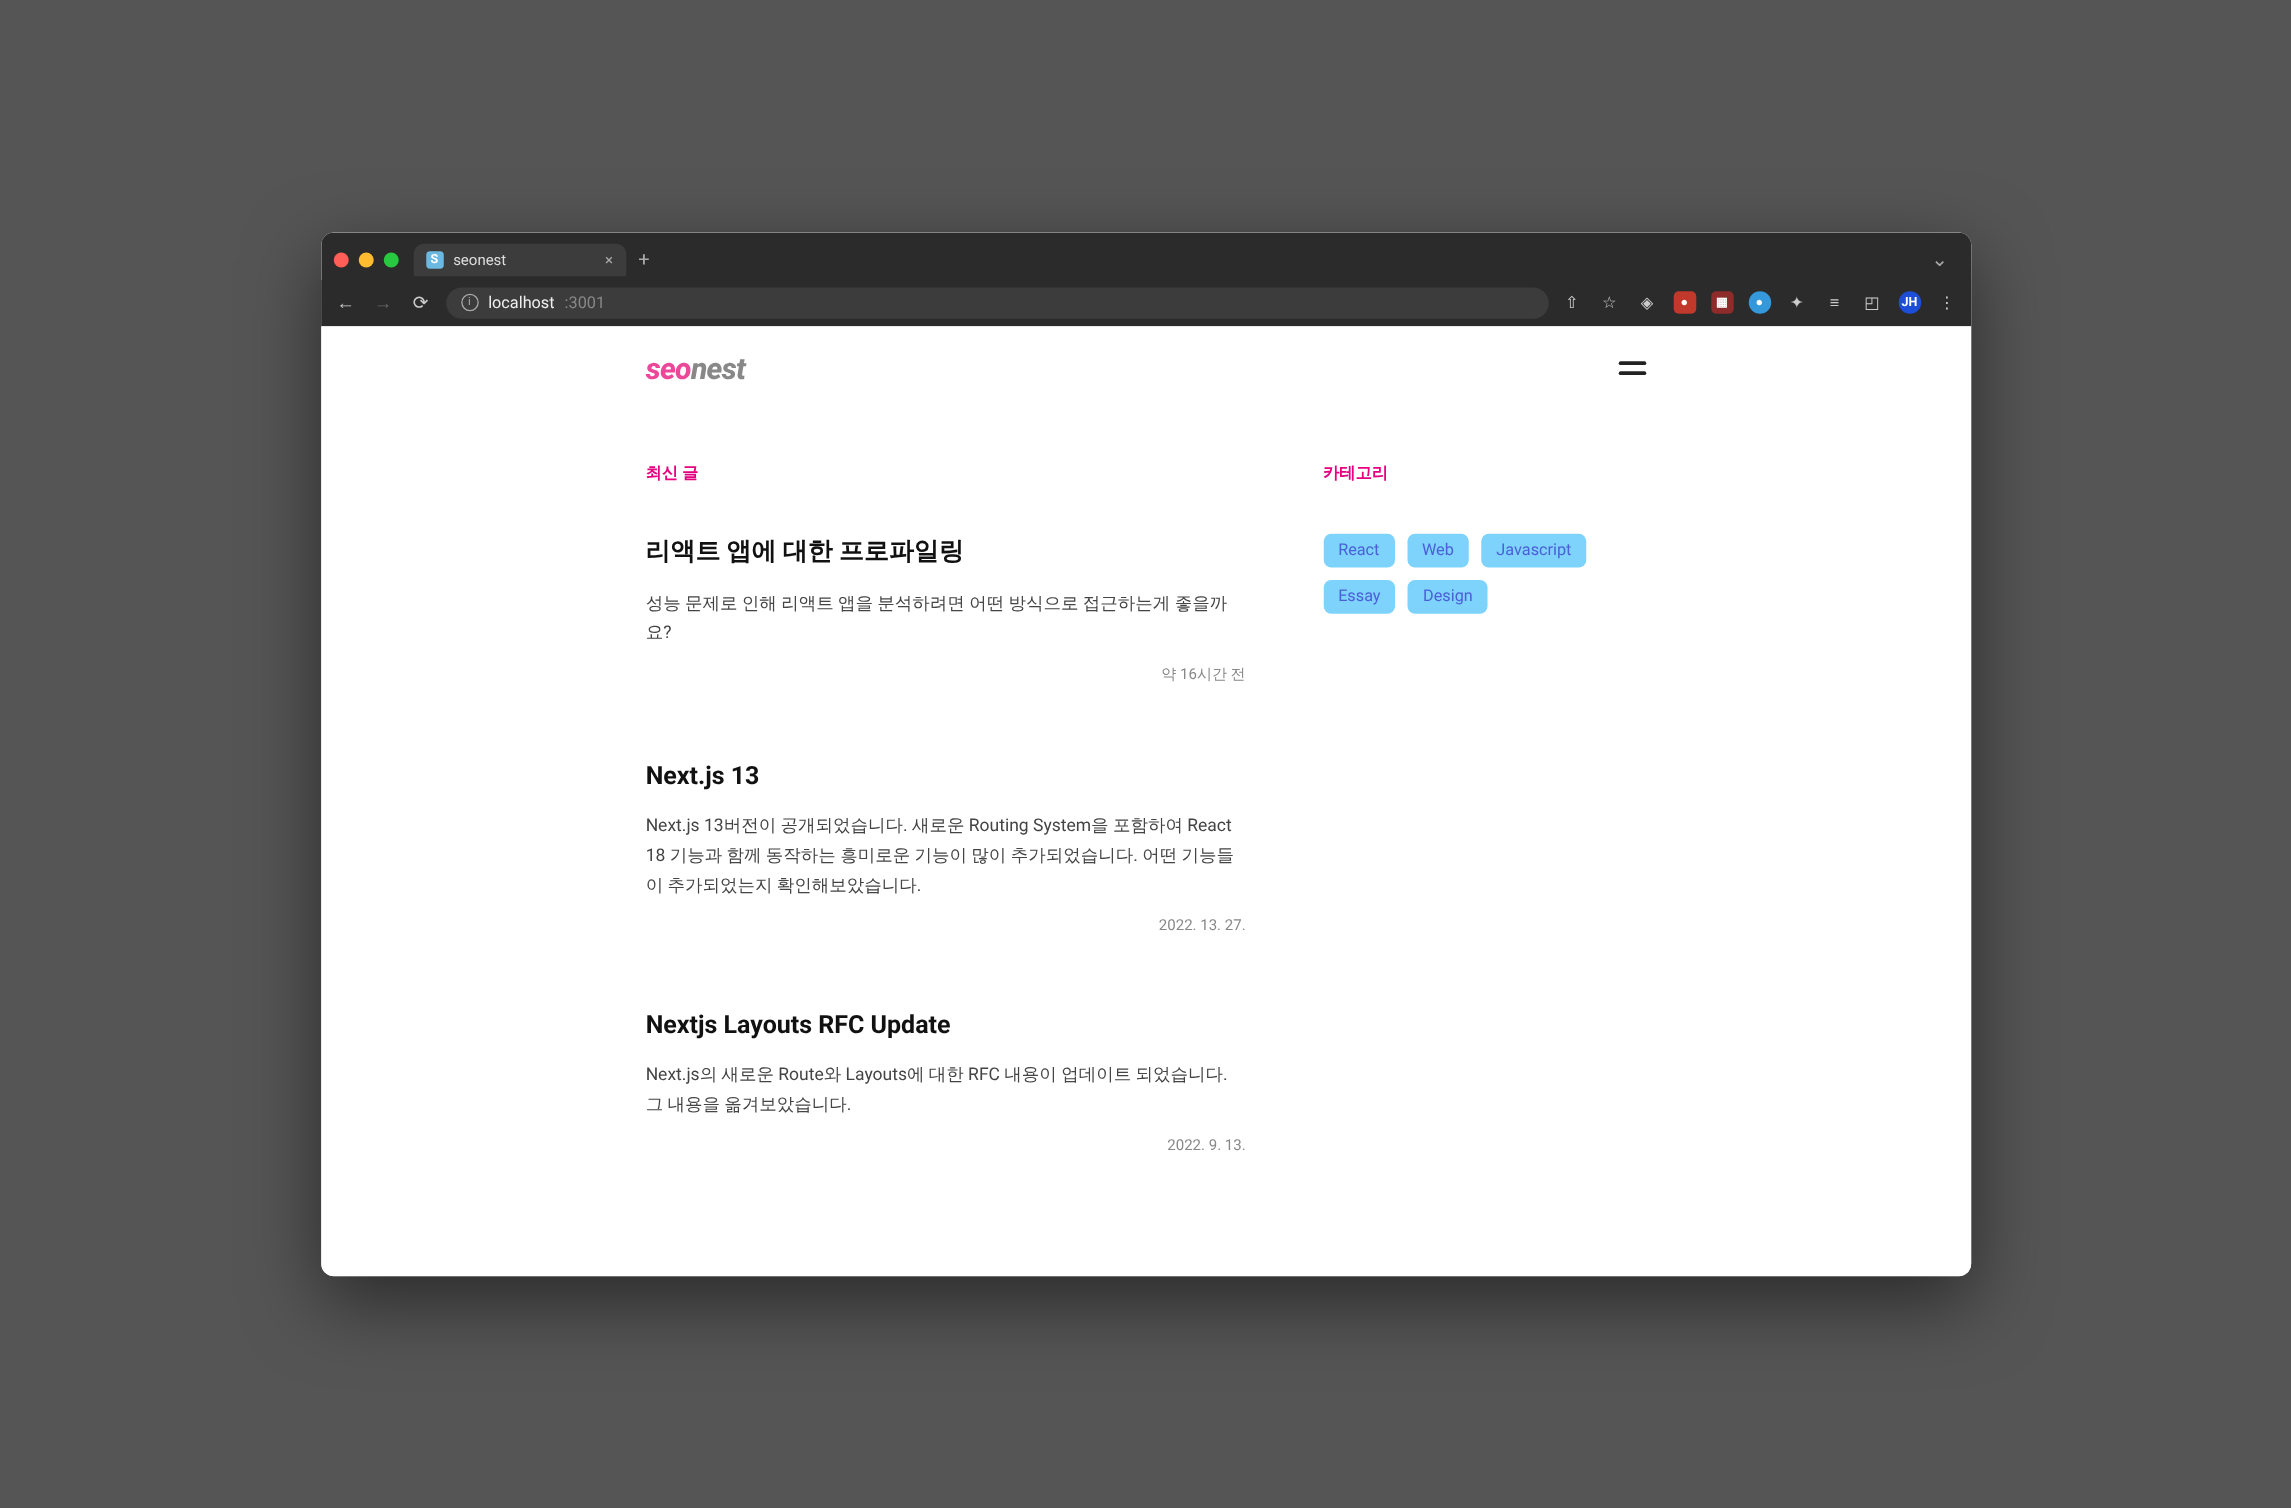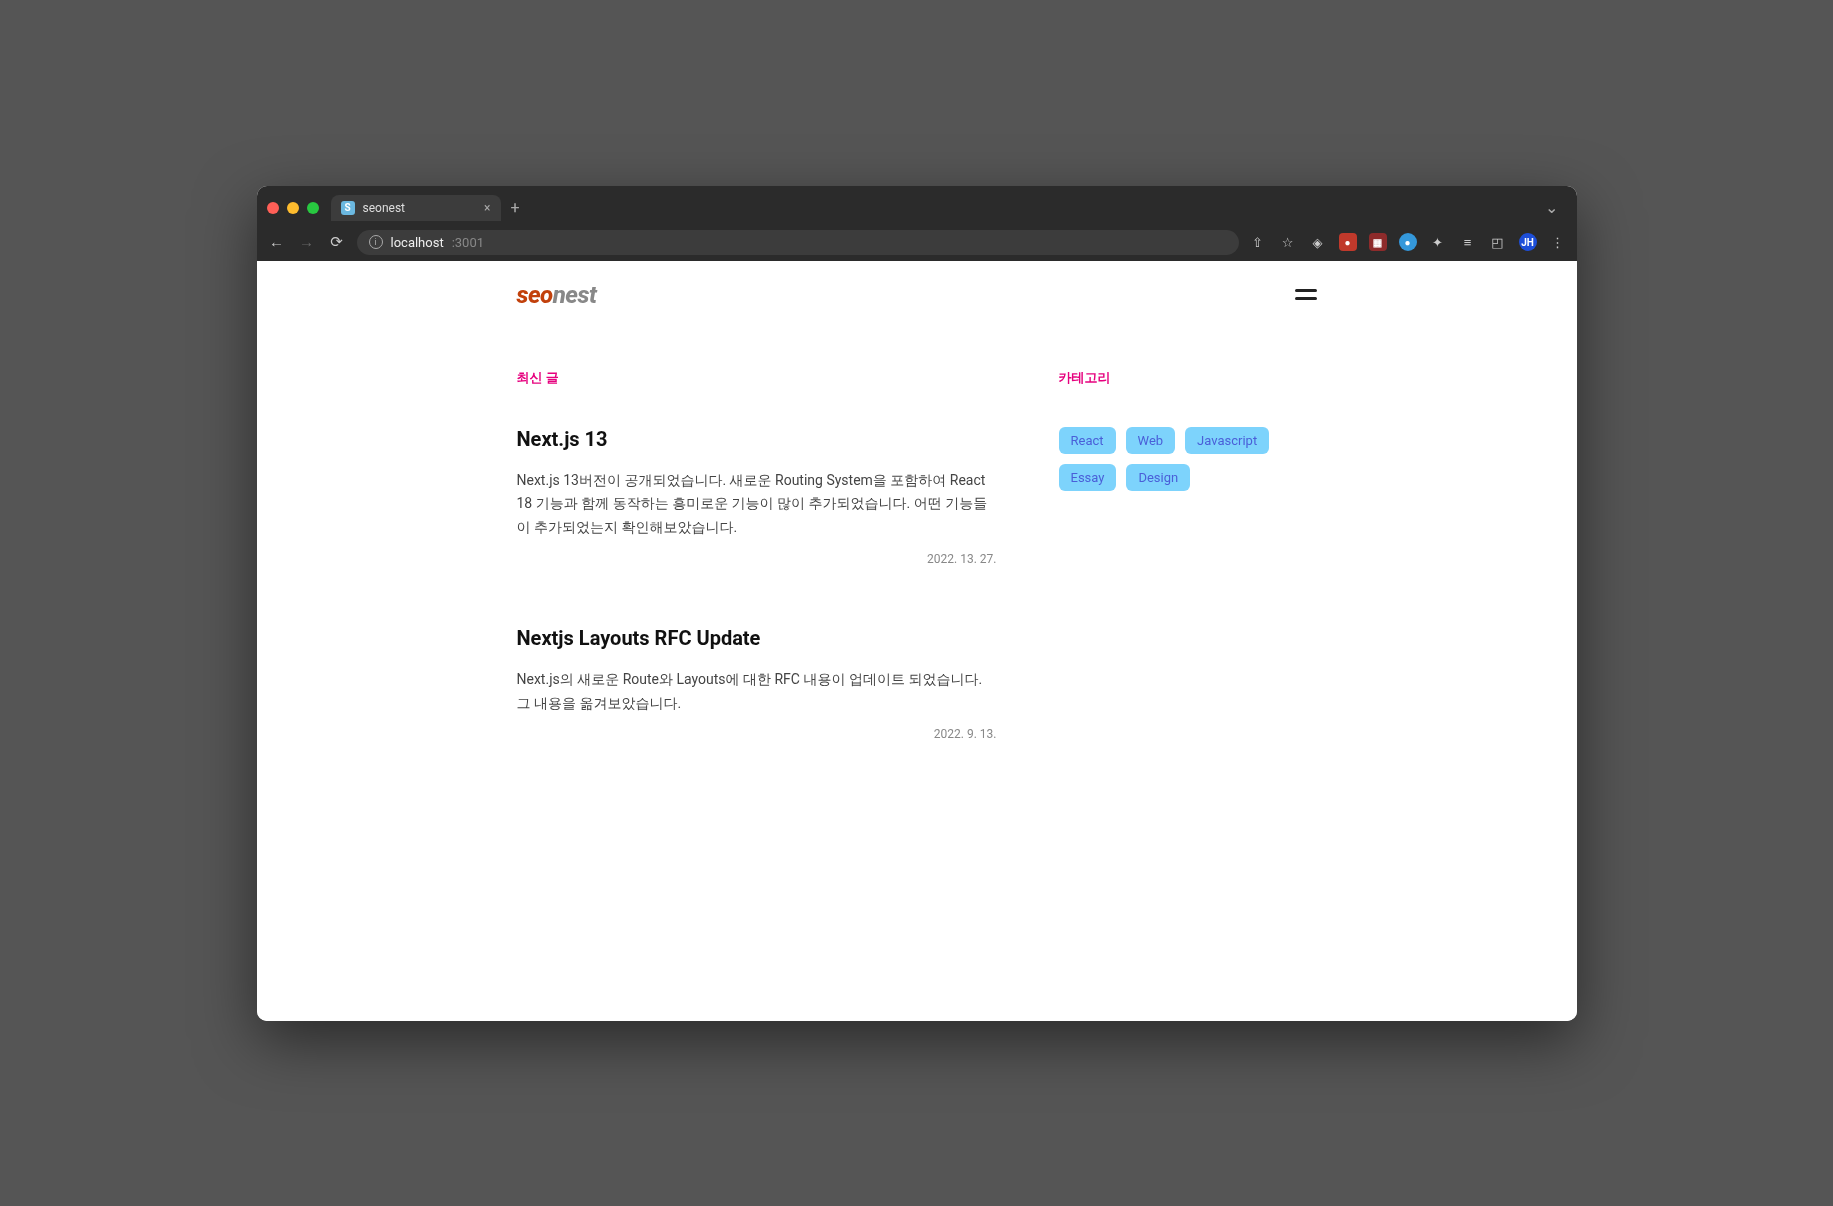--- a/index.html
+++ b/index.html
@@ -126,21 +126,21 @@
       align-items: center;
       justify-content: space-between;
       padding: 0 0 20px 0;
     }
     .logo {
       font-size: 24px;
       font-weight: 800;
       font-style: italic;
       letter-spacing: -0.5px;
     }
-    .logo-seo { color: #c2410c; }
+    .logo-seo { color: #ec4899; }
     .logo-nest { color: #888; }
     .hamburger {
       display: flex; flex-direction: column; gap: 5px; cursor: pointer;
     }
     .hamburger span {
       width: 22px; height: 3px; background: #222; border-radius: 2px;
     }
     .content {
       display: flex;
       gap: 62px;
@@ -248,20 +248,25 @@
         <div class="hamburger">
           <span></span>
           <span></span>
         </div>
       </div>
 
       <div class="content">
         <div class="posts">
           <div class="section-label">최신 글</div>
 
+          <div class="post">
+            <h2 class="post-title">리액트 앱에 대한 프로파일링</h2>
+            <p class="post-excerpt">성능 문제로 인해 리액트 앱을 분석하려면 어떤 방식으로 접근하는게 좋을까요?</p>
+            <div class="post-date">약 16시간 전</div>
+          </div>
 
           <div class="post">
             <h2 class="post-title">Next.js 13</h2>
             <p class="post-excerpt">Next.js 13버전이 공개되었습니다. 새로운 Routing System을 포함하여 React 18 기능과 함께 동작하는 흥미로운 기능이 많이 추가되었습니다. 어떤 기능들이 추가되었는지 확인해보았습니다.</p>
             <div class="post-date">2022. 13. 27.</div>
           </div>
 
 
           <div class="post">
             <h2 class="post-title">Nextjs Layouts RFC Update</h2>

